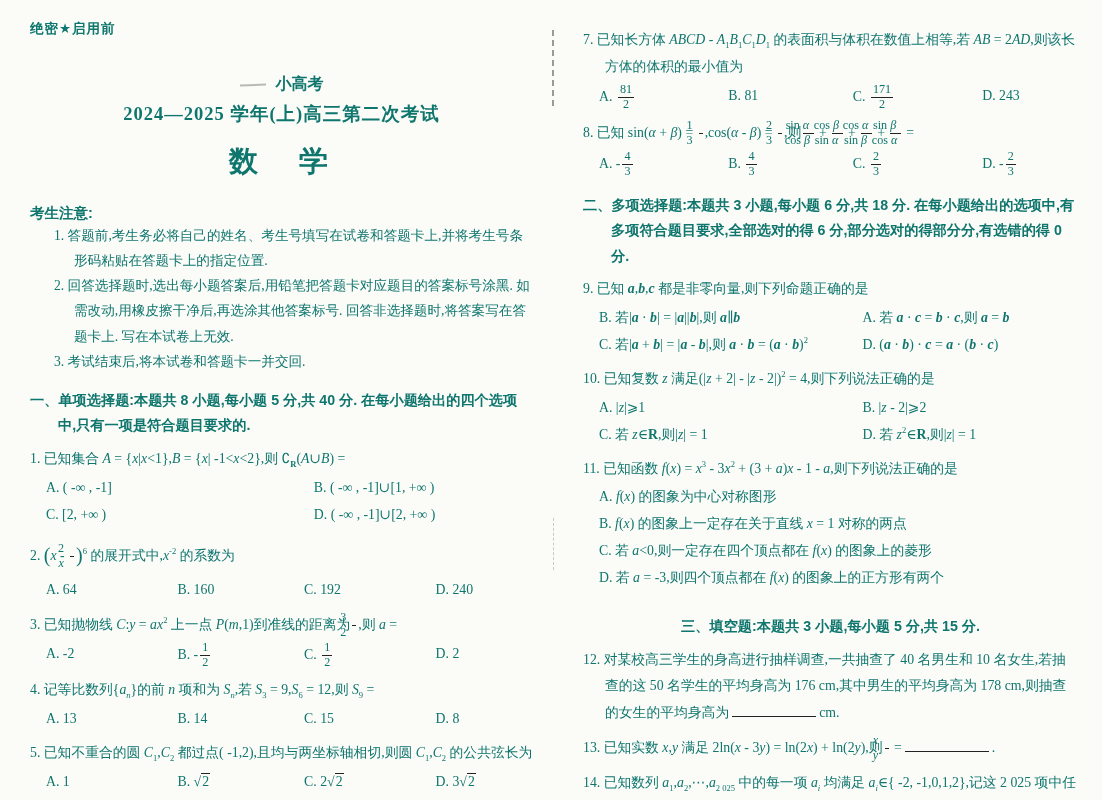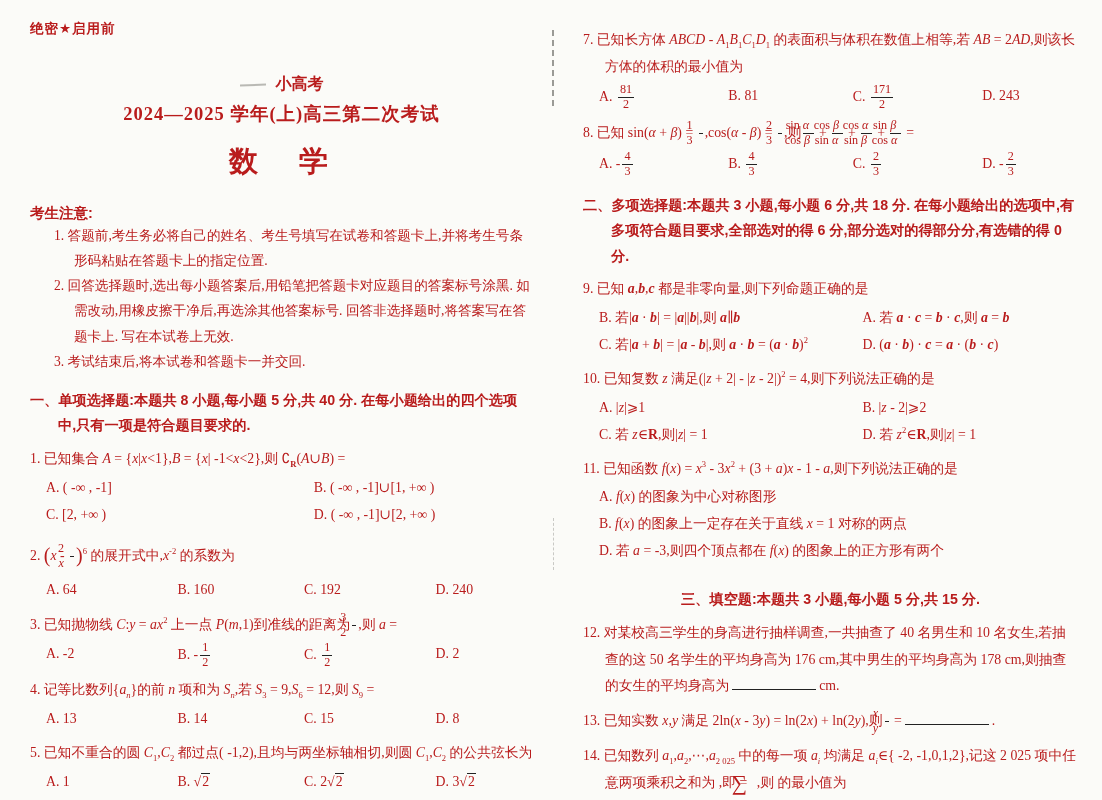--- a/index.html
+++ b/index.html
@@ -1,17 +1,17 @@
 <!DOCTYPE html>
 <html><head>
 <meta charset="utf-8">
 <style>
   html,body{margin:0;padding:0;background:#e8e8e6;}
   #sheet{position:relative;width:1102px;height:800px;background:#fbfbf8;overflow:hidden;
-         font-family:"Liberation Serif","DejaVu Serif",serif;color:#b91c1c;display:flex;}
+         font-family:"Liberation Serif","DejaVu Serif",serif;color:#0f766e;display:flex;}
   .page{box-sizing:border-box;width:551px;height:800px;display:flex;flex-direction:column;}
   #page1{padding:20px 18px 6px 30px;}
   #page2{padding:20px 24px 6px 32px;}
   .hei{font-family:"Liberation Sans","DejaVu Sans",sans-serif;font-weight:700;}
   .classification{font-size:13.5px;letter-spacing:1px;}
   .center{text-align:center;}
   .series{font-size:16px;margin-top:36px;font-weight:600;}
   .pre-mark{display:inline-block;width:26px;height:0;border-bottom:2px solid #b9b9b4;
             margin-right:10px;vertical-align:3px;transform:rotate(-2deg);}
   .examtitle{font-size:18.5px;font-weight:700;margin-top:6px;letter-spacing:1px;}
@@ -219,20 +219,21 @@
         <span class="opt">C. 若 <i>z</i>∈<b>R</b>,则|<i>z</i>| = 1</span>
         <span class="opt">D. 若 <i>z</i><sup>2</sup>∈<b>R</b>,则|<i>z</i>| = 1</span>
       </div>
     </div>
 
     <div class="q">
       <div class="stem">11. 已知函数 <i>f</i>(<i>x</i>) = <i>x</i><sup>3</sup> - 3<i>x</i><sup>2</sup> + (3 + <i>a</i>)<i>x</i> - 1 - <i>a</i>,则下列说法正确的是</div>
       <div class="opts c1">
         <span class="opt wrapok">A. <i>f</i>(<i>x</i>) 的图象为中心对称图形</span>
         <span class="opt wrapok">B. <i>f</i>(<i>x</i>) 的图象上一定存在关于直线 <i>x</i> = 1 对称的两点</span>
+        <span class="opt wrapok">C. 若 <i>a</i>&lt;0,则一定存在四个顶点都在 <i>f</i>(<i>x</i>) 的图象上的菱形</span>
         <span class="opt wrapok">D. 若 <i>a</i> = -3,则四个顶点都在 <i>f</i>(<i>x</i>) 的图象上的正方形有两个</span>
       </div>
     </div>
 
     <div class="sec hei" style="margin-top:22px;text-align:center;">三、填空题:本题共 3 小题,每小题 5 分,共 15 分.</div>
 
     <div class="q">
       <div class="stem">12. 对某校高三学生的身高进行抽样调查,一共抽查了 40 名男生和 10 名女生,若抽查的这 50 名学生的平均身高为 176 cm,其中男生的平均身高为 178 cm,则抽查的女生的平均身高为<span class="blank"></span>cm.</div>
     </div>
 

